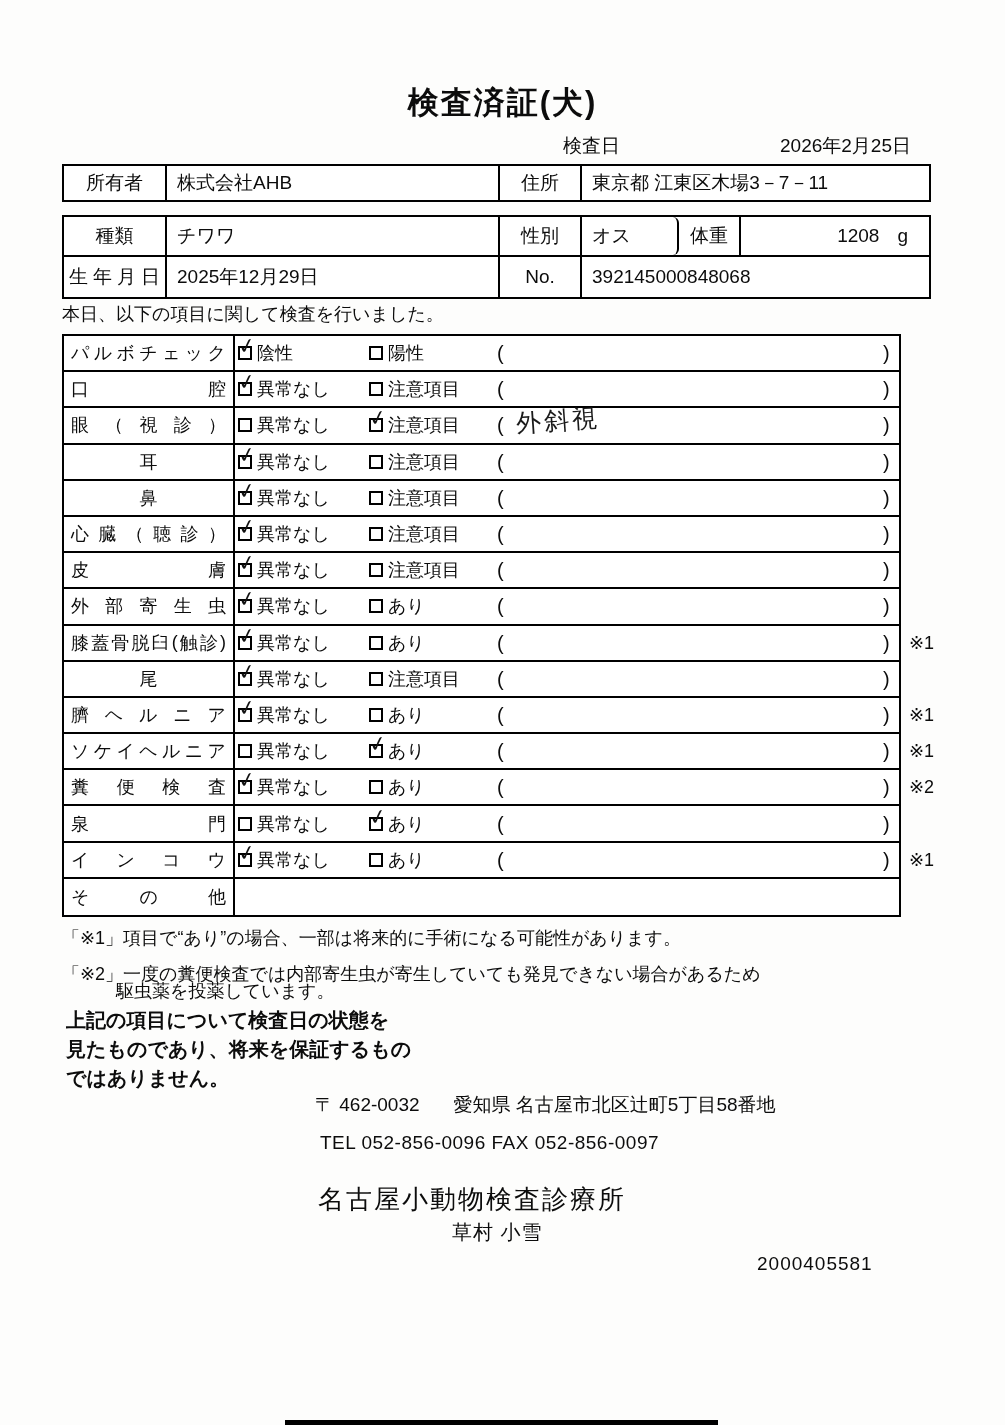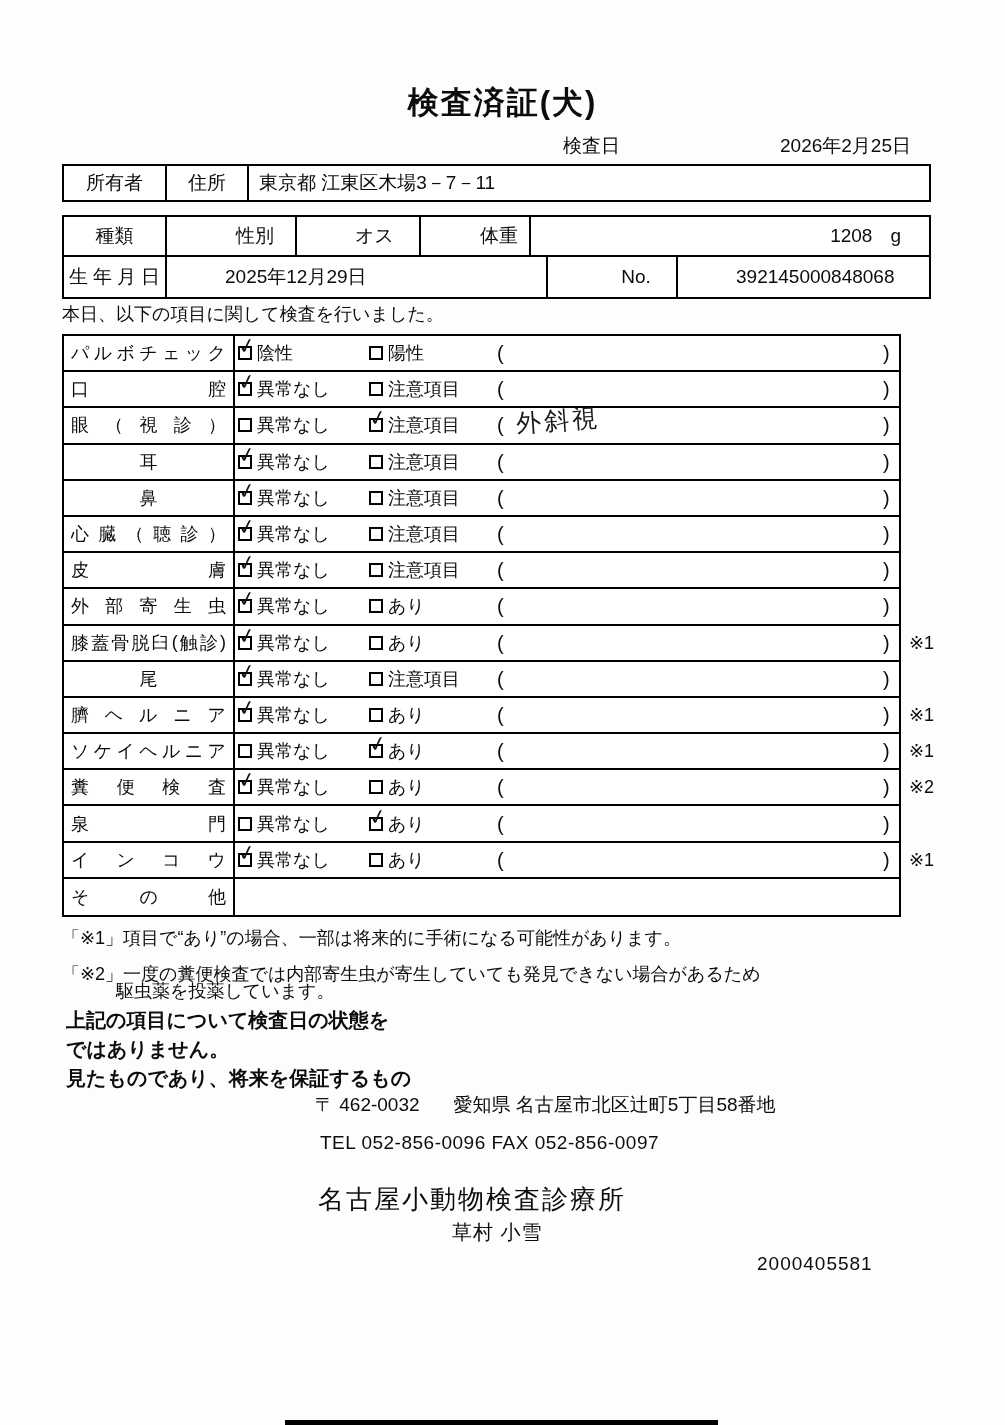--- a/index.html
+++ b/index.html
@@ -10,30 +10,30 @@
   }
   .title { position:absolute; top:82px; left:0; width:100%; text-align:center;
            font-size:31px; font-weight:600; letter-spacing:2px; }
   .date-label { position:absolute; left:563px; top:133px; font-size:19px; }
   .date-value { position:absolute; left:780px; top:133px; font-size:19px; }
 
   
   .t { position:absolute; left:62px; width:869px; border:2px solid #000; background:#fff; }
   .t1 { top:164px; height:38px; display:flex; }
   .t2 { top:215px; }
-  .t2 .row { display:flex; height:40px;gap:48px; }
+  .t2 .row { display:flex; height:40px; }
   .t2 .row-top { border-bottom:2px solid #000; }
   .cell { display:flex; align-items:center; border-right:2px solid #000; font-size:19px; overflow:hidden; }
   .cell.last { border-right:none; flex:1; }
   .lab { justify-content:center; }
   .val { padding-left:10px; }
   .w103 { width:103px; } .w333 { width:333px; } .w82 { width:82px; }
-  .w97 { width:76px; } .w62 { width:62px; }
+  .w97 { width:97px;border-radius:6px; } .w62 { width:62px; }
   .spread { letter-spacing:5px; padding-left:5px; }
-  .weight-cell { justify-content:flex-end; padding-right:28px; }
+  .weight-cell { justify-content:flex-end; padding-right:21px; }
   .weight-unit { margin-left:18px; }
 
   .intro { position:absolute; left:62px; top:302px; font-size:18px; }
 
   
   .itable { position:absolute; left:62px; top:334px; width:839px; border:2px solid #000; background:#fff; }
   .irow { position:relative; height:36.2px; border-bottom:2px solid #000; overflow:visible; }
   .irow:last-child { border-bottom:none; }
   .iname { position:absolute; left:0; top:0; bottom:0; width:171px; border-right:2px solid #000;
            display:flex; align-items:center; justify-content:space-between; padding:0 7px; font-size:18px; }
@@ -77,27 +77,29 @@
 
 <div class="page">
 
   <div class="title">検査済証(犬)</div>
 
   <div class="date-label">検査日</div>
   <div class="date-value">2026年2月25日</div>
 
   <div class="t t1">
     <div class="cell lab w103">所有者</div>
+    <div class="cell val w333">株式会社AHB</div>
     <div class="cell lab w82">住所</div>
     <div class="cell val last">東京都 江東区木場3－7－11</div>
   </div>
 
   <div class="t t2">
     <div class="row row-top">
       <div class="cell lab w103">種類</div>
+      <div class="cell val w333">チワワ</div>
       <div class="cell lab w82">性別</div>
       <div class="cell val w97">オス</div>
       <div class="cell lab w62">体重</div>
       <div class="cell last weight-cell">
         <span>1208</span>
         <span class="weight-unit">g</span>
       </div>
     </div>
     <div class="row">
       <div class="cell lab w103 spread">生年月日</div>
@@ -468,22 +470,22 @@
       <span class="imark"></span>
     </div>
   </div>
 
   <div class="fn fn1">「※1」項目で“あり”の場合、一部は将来的に手術になる可能性があります。</div>
   <div class="fn fn2">「※2」一度の糞便検査では内部寄生虫が寄生していても発見できない場合があるため</div>
   <div class="fn fn3">駆虫薬を投薬しています。</div>
 
   <div class="disclaimer">
     <div>上記の項目について検査日の状態を</div>
+    <div>見たものであり、将来を保証するもの</div>
     <div>ではありません。</div>
-    <div>見たものであり、将来を保証するもの</div>
   </div>
 
 
   <div class="addr-line">
     <span class="postal">〒 462-0032</span>
     <span>愛知県 名古屋市北区辻町5丁目58番地</span>
   </div>
   <div class="tel-line">TEL 052-856-0096  FAX 052-856-0097</div>
   <div class="clinic-name">名古屋小動物検査診療所</div>
   <div class="person">草村 小雪</div>

